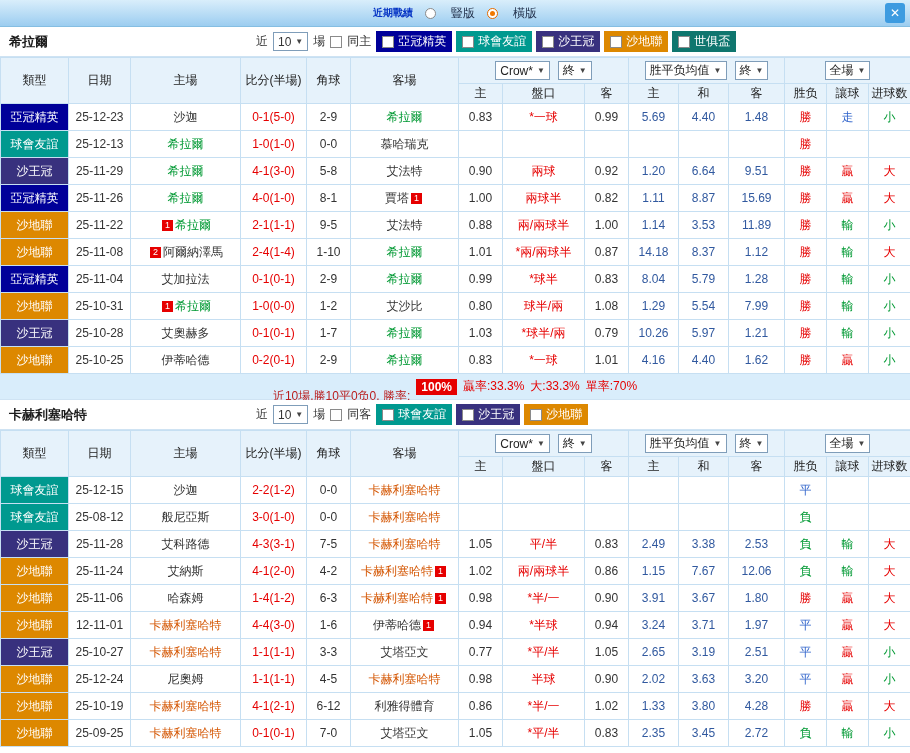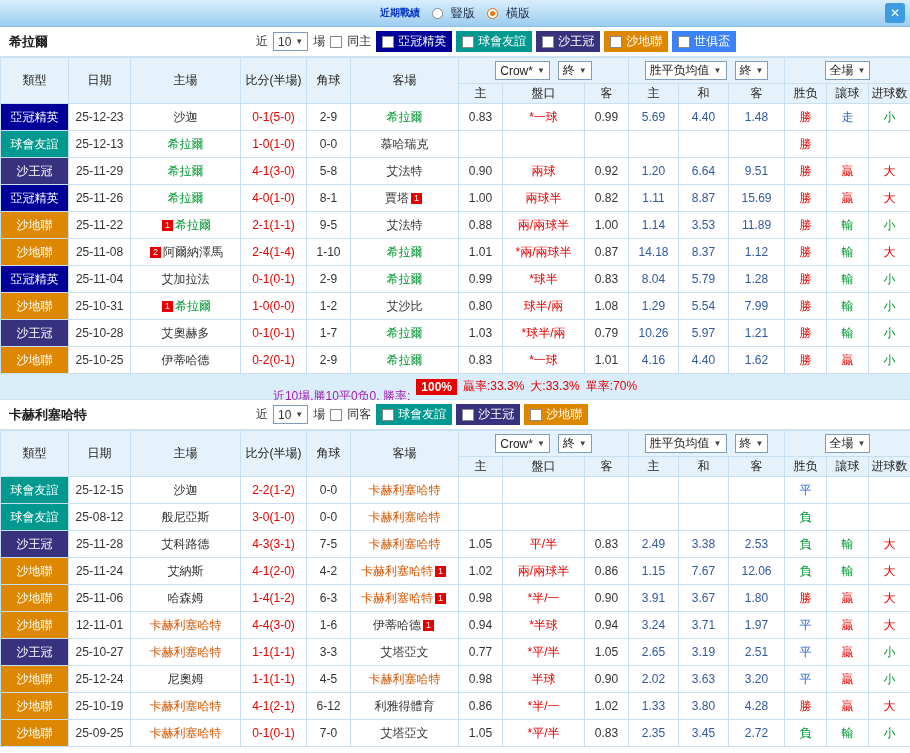--- a/index.html
+++ b/index.html
@@ -4,21 +4,21 @@
 <style>
   * { box-sizing:border-box; margin:0; padding:0; }
   html,body { width:910px; height:753px; overflow:hidden; background:#fff;
     font-family:"Liberation Sans","DejaVu Sans",sans-serif; font-size:12px; color:#333; }
 
   
   .titlebar { height:27px; background:linear-gradient(#d9eefb,#9ccdf0);
     border-bottom:1px solid #85bee2; display:flex; align-items:center; position:relative; }
   .tb-center { margin:0 auto; display:flex; align-items:center; gap:12px; }
   .tb-title { color:#0433c4; font-weight:bold; font-size:10px;text-align:center; }
-  .radio-label { display:inline-flex; align-items:center; gap:8px; color:#23324d; cursor:pointer; }
+  .radio-label { display:inline-flex; align-items:center; gap:15px; color:#23324d; cursor:pointer; }
   .radio { width:11px; height:11px; border-radius:50%; border:1px solid #8a8a8a; background:#fff;
     display:inline-block; position:relative; }
   .radio.on { border-color:#e06a00; }
   .radio.on::after { content:""; position:absolute; left:2px; top:2px; width:5px; height:5px;
     border-radius:50%; background:#f07800; }
   .close-btn { position:absolute; right:5px; top:3px; width:20px; height:20px; background:#3d9be0;
     border-radius:3px; color:#fff; text-align:center; line-height:20px; font-size:12px; cursor:pointer; }
 
   
   .team-row { height:30px; background:#fff; border-bottom:1px solid #cfe3f3;
@@ -44,21 +44,21 @@
   .t-type { color:#fff; }
   .c-score { color:#e60000; }
   .c-hcp { color:#e60000; }
   .c-euro { color:#31599f; }
   .rank-badge { background:#e60000; color:#fff; font-size:9px; min-width:11px; height:11px;
     line-height:11px; display:inline-block; padding:0 1px; margin:0 2px; position:relative; top:-1px; }
 
   
   .summary { height:26px; background:#d9edfb; border-bottom:1px solid #cfe3f3;
     display:flex; justify-content:center; align-items:center; gap:6px; }
-  .sum-plain { color:#a21caf;margin-top:20px; }
+  .sum-plain { color:#b91c1c;margin-top:20px; }
   .sum-red { color:#e60000; }
   .sum-badge { background:#e60000; color:#fff; padding:1px 5px; font-weight:bold; }
 </style>
 </head>
 <body>
 
 <div class="titlebar">
   <div class="tb-center">
     <span class="tb-title">近期戰績</span>
     <label class="radio-label">
@@ -94,21 +94,21 @@
           <span>球會友誼</span>
         </span>
         <span class="chip" style="background: rgb(56, 49, 126);">
           <span class="cb"></span>
           <span>沙王冠</span>
         </span>
         <span class="chip" style="background: rgb(221, 136, 0);">
           <span class="cb"></span>
           <span>沙地聯</span>
         </span>
-        <span class="chip" style="background: #3b82f6; text-align: center;">
+        <span class="chip" style="background: #0f766e; text-align: center;">
           <span class="cb"></span>
           <span>世俱盃</span>
         </span>
       </span>
   </div>
 </div>
 
 <table>
   <colgroup>
     <col style="width:68px">

